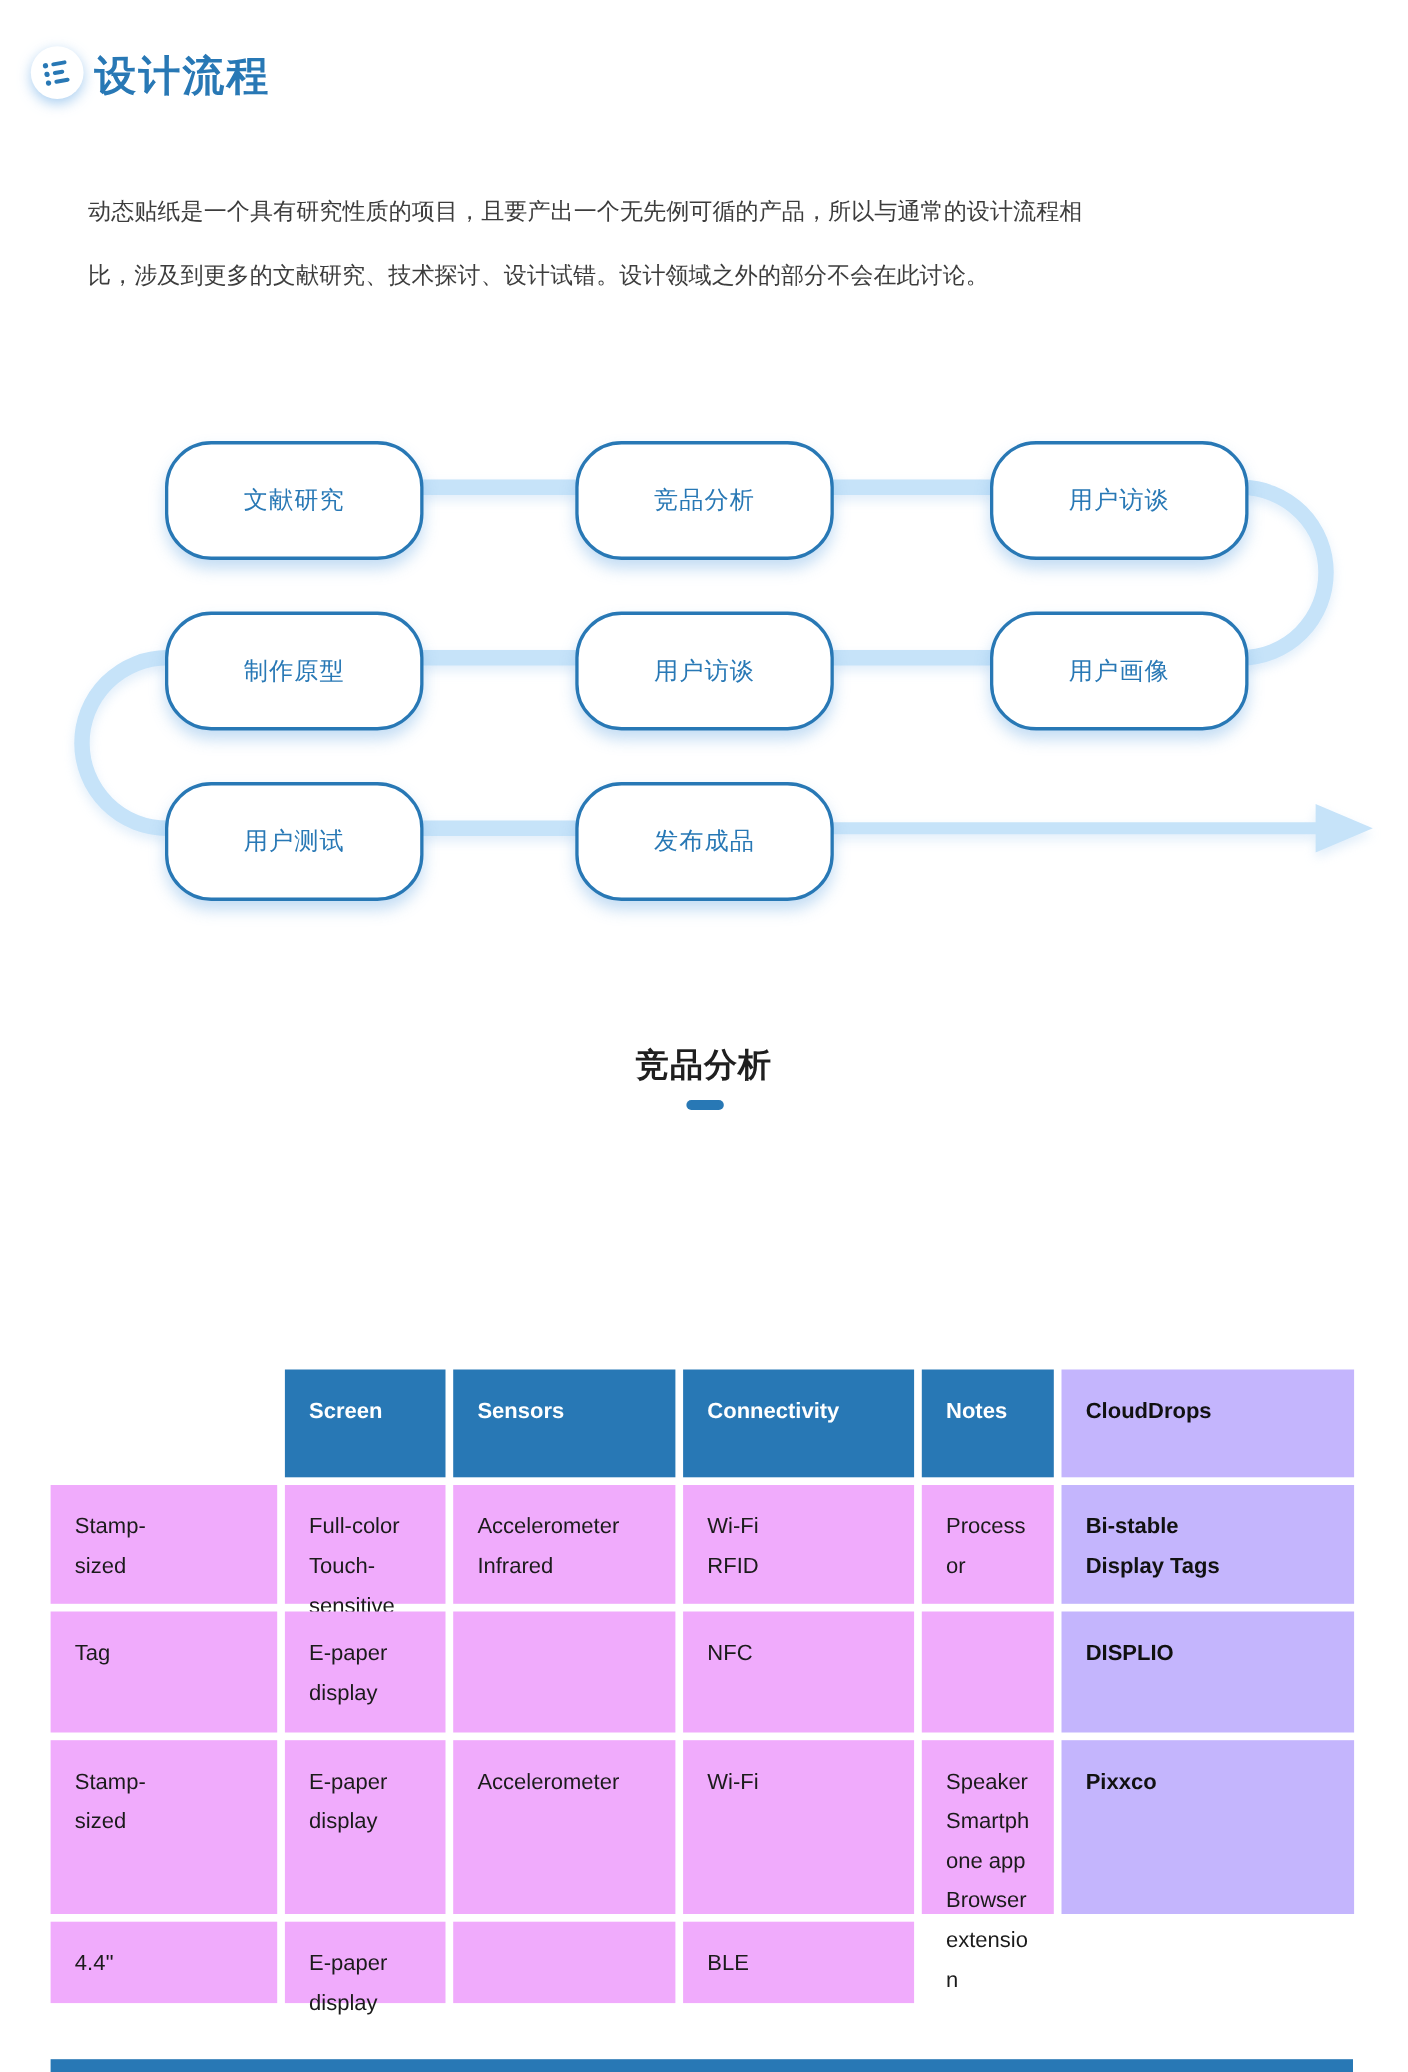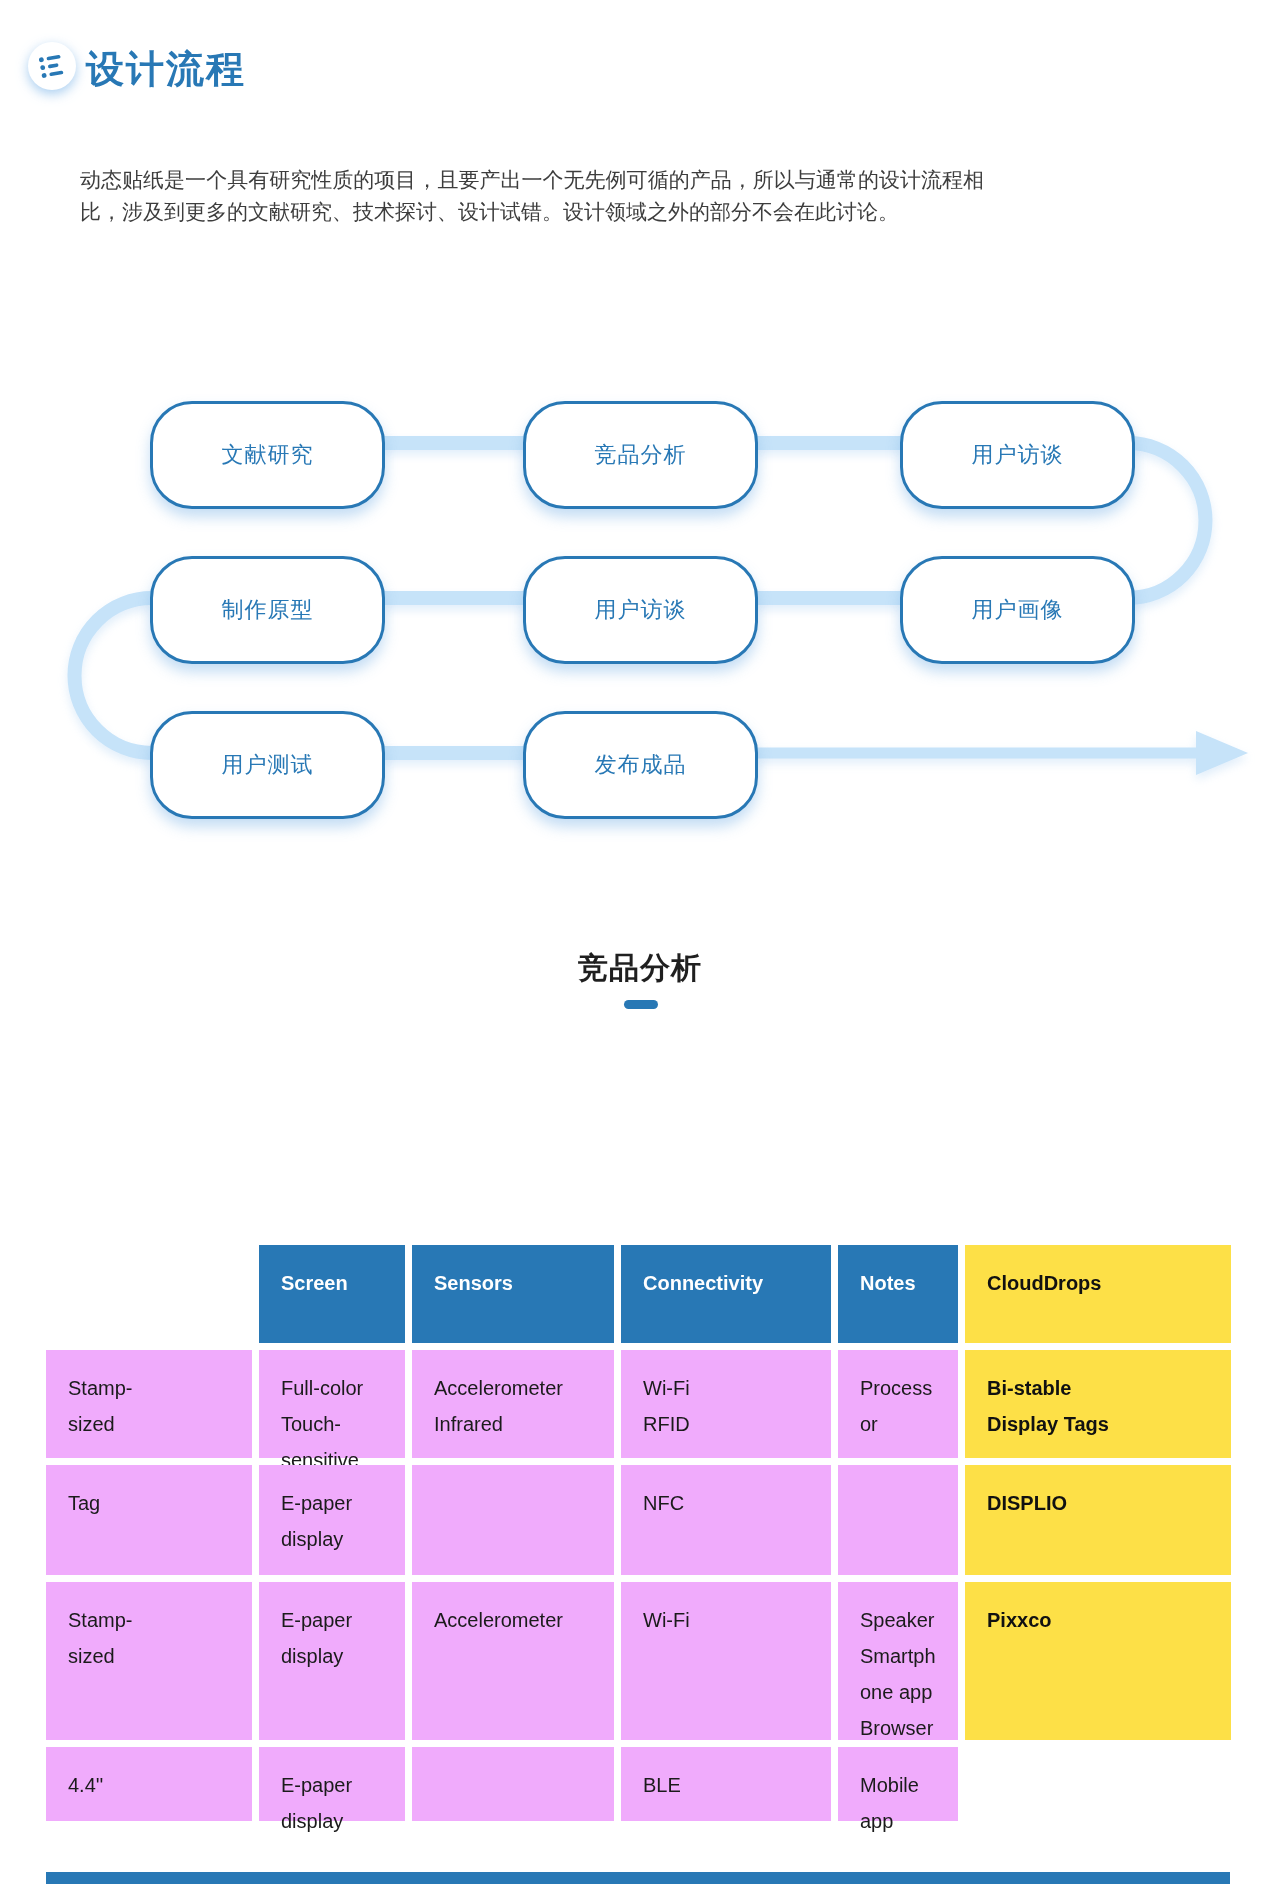--- a/index.html
+++ b/index.html
@@ -13,21 +13,21 @@
     background:#fff;box-shadow:0 4px 12px rgba(140,190,235,.75);
     display:flex;align-items:center;justify-content:center;
   }
   .hdr-icon svg{transform:rotate(-10deg);}
   .page-title{
     position:absolute;left:86px;top:44px;font-size:38px;font-weight:700;color:#2878b5;
     letter-spacing:2px;
   }
   
   .para{
-    position:absolute;left:80px;width:904px;font-size:21px;line-height:32px;color:#3d3d3d;
+    position:absolute;left:80px;width:904px;font-size:21px;line-height:58px;color:#3d3d3d;
     text-align:justify;
   }
   .para-1{top:164px;}
   .para-2{top:1040px;}
   
   .flowchart{position:absolute;left:0;top:395px;width:1280px;height:430px;}
   .flowchart svg.wires{position:absolute;left:0;top:0;filter:drop-shadow(0 5px 5px rgba(170,205,240,.35));}
   .pill{
     position:absolute;width:235px;height:108px;box-sizing:border-box;
     background:#fff;border:3.5px solid #2878b5;border-radius:42px;
@@ -51,21 +51,21 @@
     grid-template-columns:206px 146px 202px 210px 120px 266px;
     grid-template-rows:98px 108px 110px 158px 74px;
     gap:7px;
   }
   .cmp-table>div{
     box-sizing:border-box;padding:20px 22px;font-size:20px;line-height:36px;
     white-space:pre-line;overflow-wrap:anywhere;
   }
   .cell-corner{background:transparent;}
   .cell-head{background:#2878b5;color:#ffffff;font-weight:700;}
-  .cell-label{background:#fde047;color:#111111;font-weight:700;}
+  .cell-label{background:#c4b5fd;color:#111111;font-weight:700;}
   .cell-data{background:#f0abfc;color:#1b1b1b;}
   
   .bottom-bar{
     position:absolute;left:46px;top:1872px;width:1184px;height:12px;background:#2878b5;
   }
 </style>
 </head>
 <body>
 
 <div class="page">
@@ -146,18 +146,17 @@
       <div class="cell-data">Accelerometer</div>
       <div class="cell-data">Wi-Fi</div>
       <div class="cell-data">Speaker
 Smartphone app
 Browser extension</div>
       <div class="cell-label">Pixxco</div>
       <div class="cell-data">4.4''</div>
       <div class="cell-data">E-paper display</div>
       <div class="cell-data"></div>
       <div class="cell-data">BLE</div>
-      <div class="cell-data">Mobile app</div>
     </div>
 
   <div class="bottom-bar"></div>
 
 </div>
 
 </body></html>

